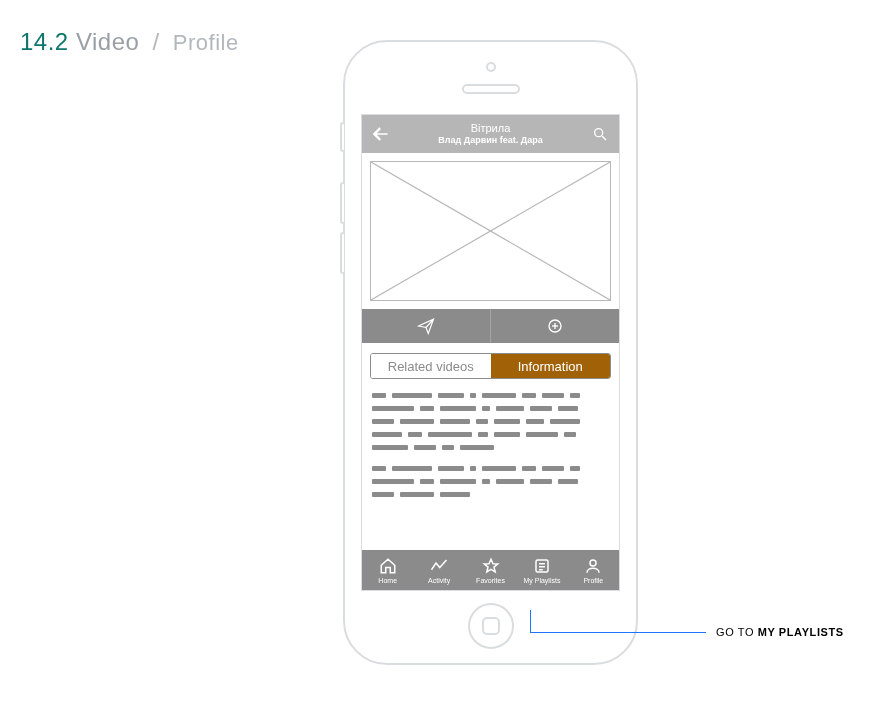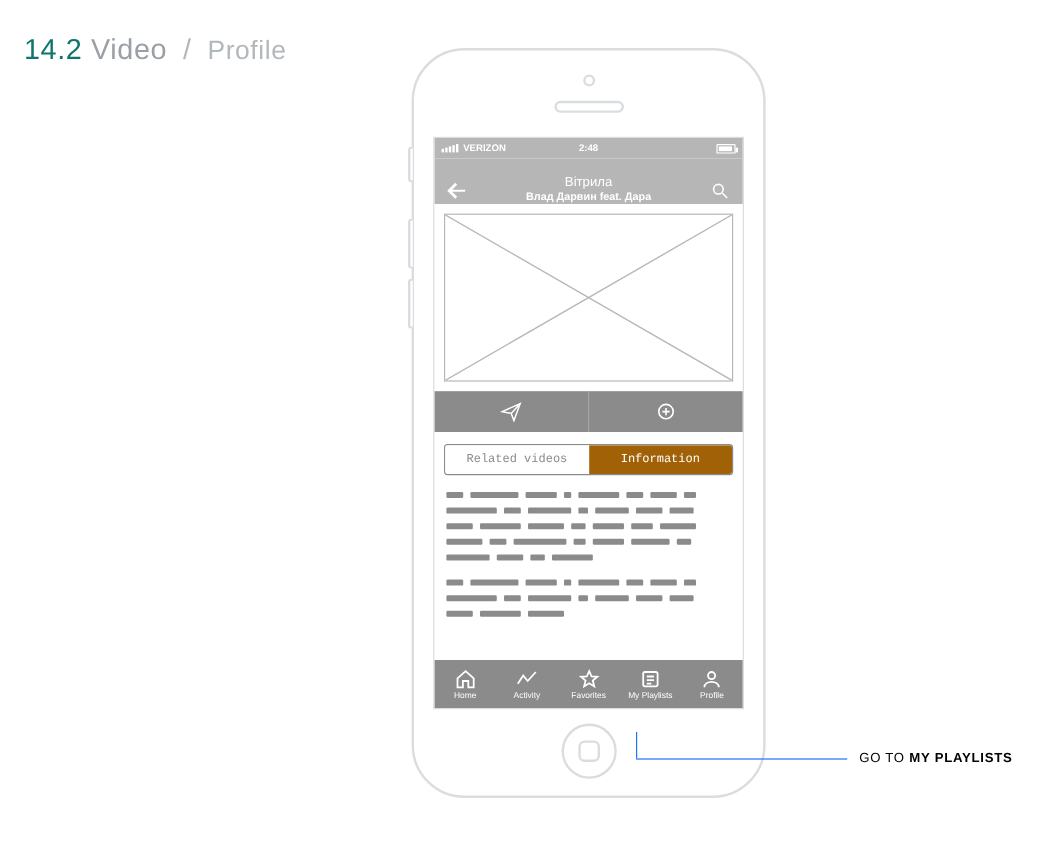--- a/index.html
+++ b/index.html
@@ -33,41 +33,41 @@
 .statusbar .bars span:nth-child(2){height:4px}
 .statusbar .bars span:nth-child(3){height:5px}
 .statusbar .bars span:nth-child(4){height:6px}
 .statusbar .bars span:nth-child(5){height:7px}
 .statusbar .time { position: absolute; left: 50%; transform: translateX(-50%); }
 .statusbar .batt { margin-left: auto; width: 16px; height: 8px; border: 1px solid #fff; border-radius: 1px; position: relative; }
 .statusbar .batt::after { content:""; position:absolute; right:-3px; top:2px; width:2px; height:4px; background:#fff; }
 .statusbar .batt::before { content:""; position:absolute; left:1px; top:1px; bottom:1px; width:11px; background:#fff; }
 
 
-.navhead { height: 38px; background: #b6b6b6; color: #fff; display: flex; align-items: flex-end; padding: 0 8px; position: relative; }
+.navhead { height: 38px; background: #b6b6b6; color: #fff; display: flex; align-items: center; padding: 0 8px; position: relative; }
 .navhead .back { width: 22px; height: 22px; display:flex; align-items:center; justify-content:center; cursor:pointer; }
 .navhead .titlewrap { position:absolute; left:50%; transform:translateX(-50%); text-align:center; line-height:1.2; }
 .navhead .title { font-size: 11px; font-weight: 500; }
 .navhead .subtitle { font-size: 9px; font-weight: 700; }
 .navhead .search { margin-left:auto; width:22px; height:22px; display:flex; align-items:center; justify-content:center; cursor:pointer; }
 
 
 .vidbox { margin: 8px 8px 8px 8px; height: 140px; border: 1px solid #b8b8b8; position: relative; background:#fff; }
 .vidbox svg { position:absolute; inset:0; width:100%; height:100%; }
 
 
 .actbar { display:flex; height:34px; background:#8b8b8b; margin: 0 0 0 0; }
 .actbar .ab { flex:1; display:flex; align-items:center; justify-content:center; cursor:pointer; }
 .actbar .ab + .ab { border-left:1px solid #a5a5a5; }
 .actbar svg { fill:#fff; stroke:#fff; }
 
 
 .segwrap { padding: 10px 8px 8px; }
 .segtabs { display:flex; border:1px solid #8b8b8b; border-radius:3px; overflow:hidden; height:26px; }
-.segtabs .seg { flex:1; display:flex; align-items:center; justify-content:center; font-size:10px; cursor:pointer; color:#8b8b8b; background:#fff;font-family:Liberation Mono, monospace; }
+.segtabs .seg { flex:1; display:flex; align-items:center; justify-content:center; font-size:13px; cursor:pointer; color:#8b8b8b; background:#fff; }
 .segtabs .seg.active { background:#a16207; color:#fff; }
 
 
 .textblock { padding: 6px 10px 10px; }
 .textblock .row { display:flex; flex-wrap:wrap; gap:5px 6px; margin-bottom:8px; }
 .textblock .w { height:5px; background:#8b8b8b; display:block; border-radius:1px; }
 
 
 .tabbar { position:absolute; left:0; right:0; bottom:0; height:40px; background:#8b8b8b; display:flex; }
 .tabbar .tb { flex:1; display:flex; flex-direction:column; align-items:center; justify-content:center; gap:2px; color:#fff; cursor:pointer; }
@@ -96,32 +96,20 @@
 
 <div class="phone">
   <div class="ph-sidebtn b1"></div>
   <div class="ph-sidebtn b2"></div>
   <div class="ph-sidebtn b3"></div>
   <div class="ph-camera"></div>
   <div class="ph-speaker"></div>
 
   <div class="screen">
 
-    <div class="statusbar">
-      <div class="bars">
-          <span></span>
-          <span></span>
-          <span></span>
-          <span></span>
-          <span></span>
-        </div>
-      <span>VERIZON</span>
-      <span class="time">2:48</span>
-      <div class="batt"></div>
-    </div>
 
     <div class="navhead">
       <div class="back">
         <svg viewBox="0 0 24 24" width="20" height="20">
             <path d="M20 11H7l5-5-2-2-8 8 8 8 2-2-5-5h13z" fill="#fff"></path>
           </svg>
       </div>
       <div class="titlewrap">
         <div class="title">Вітрила</div>
         <div class="subtitle">Влад Дарвин feat. Дара</div>

